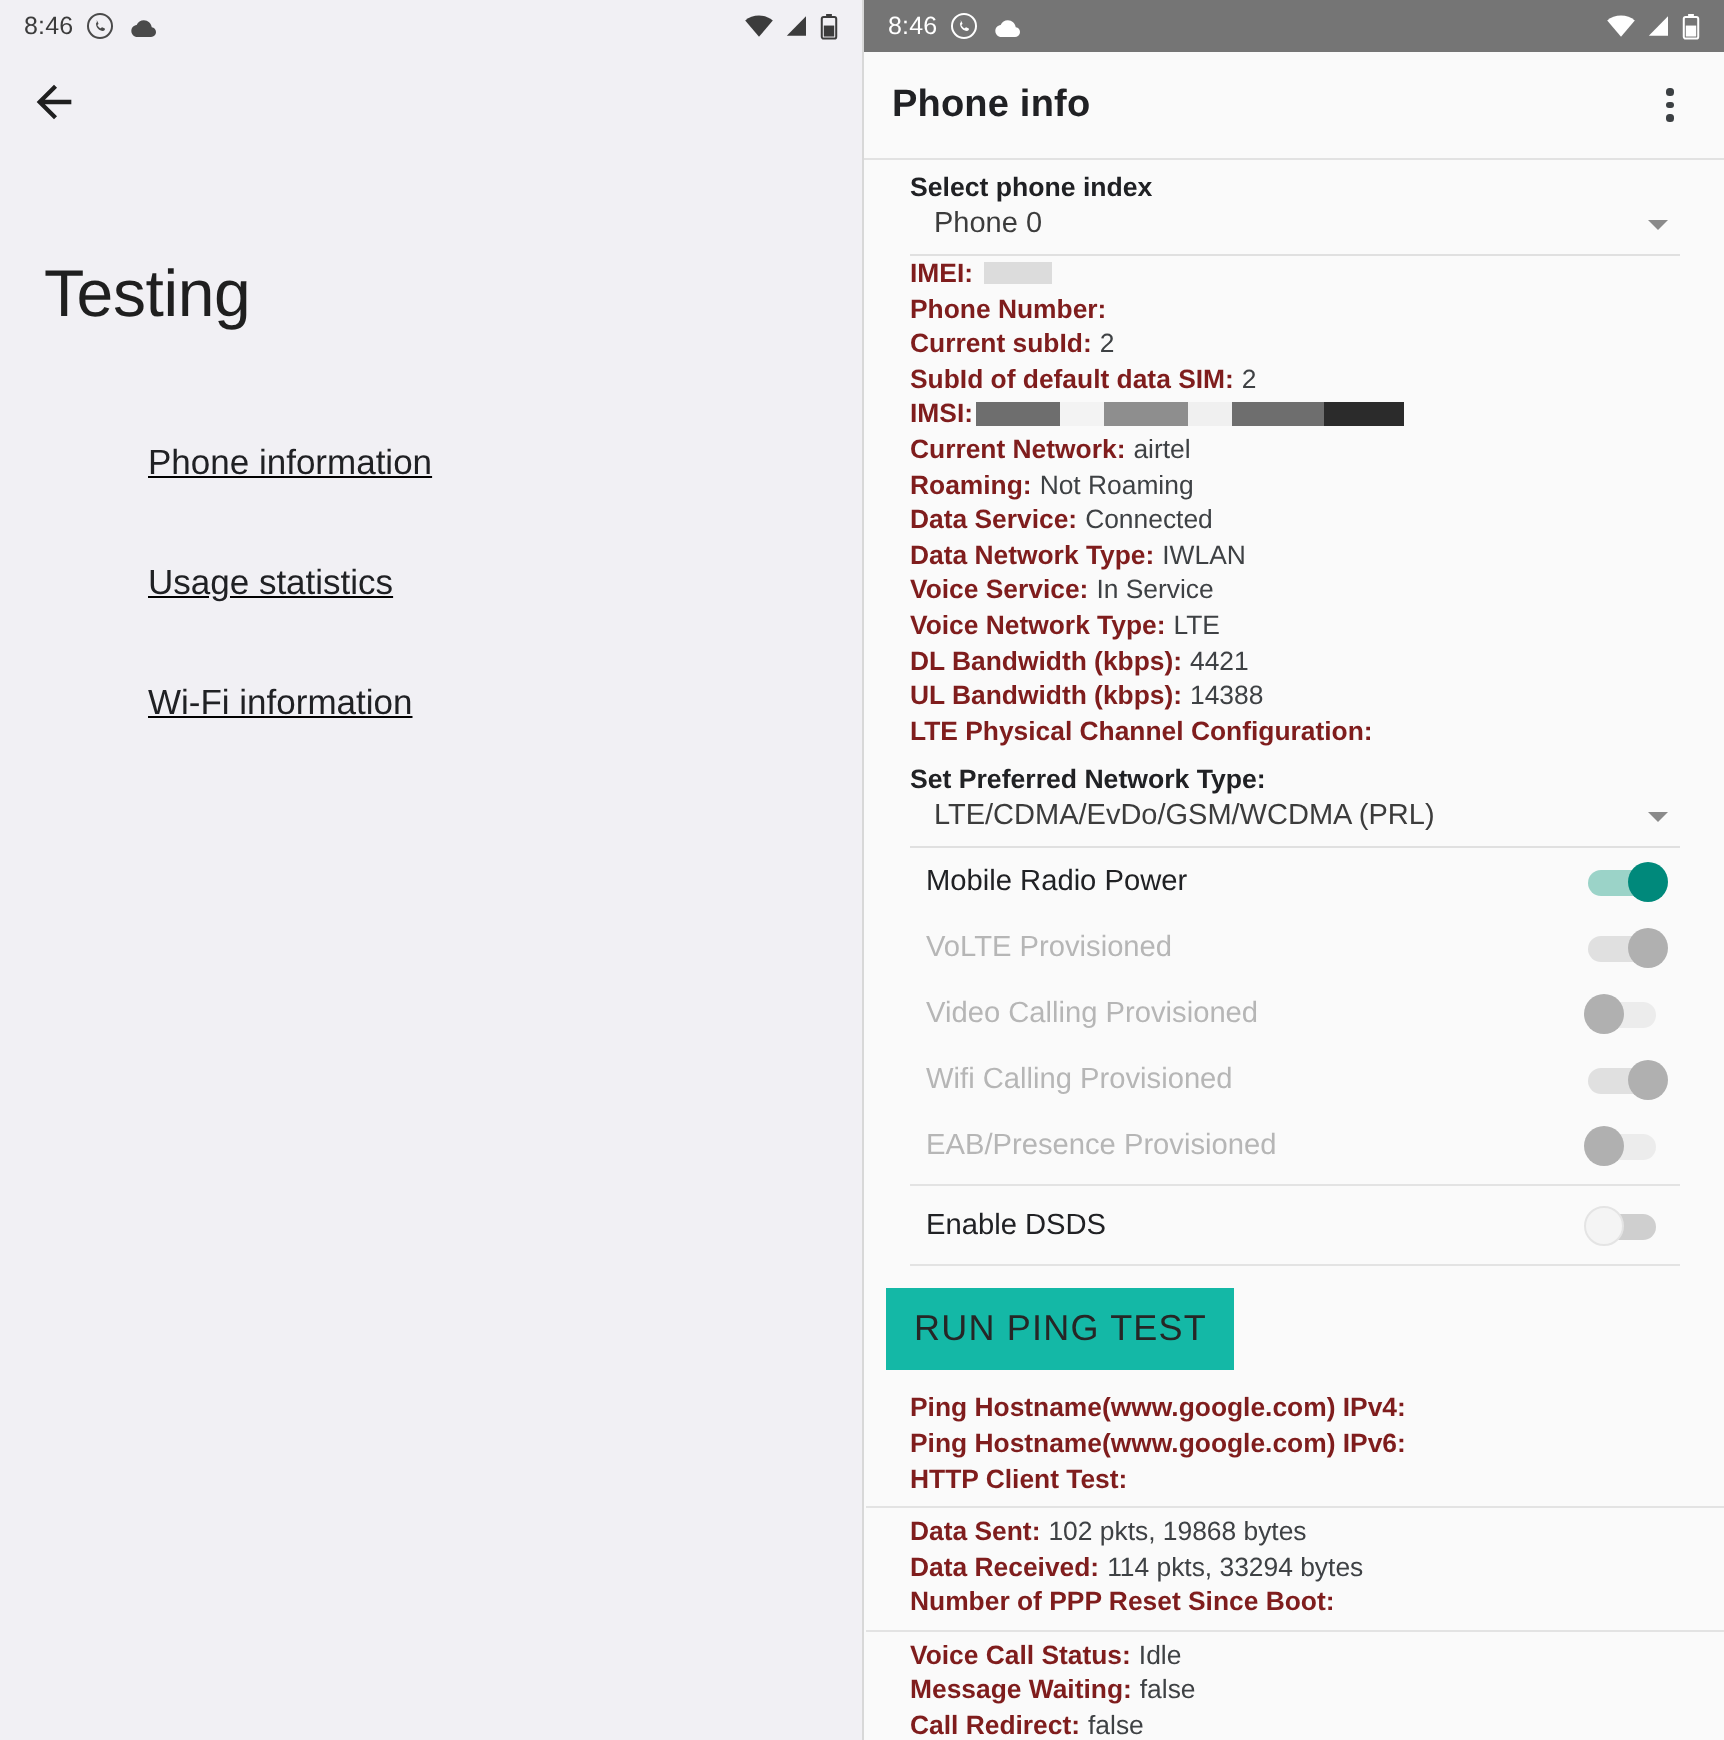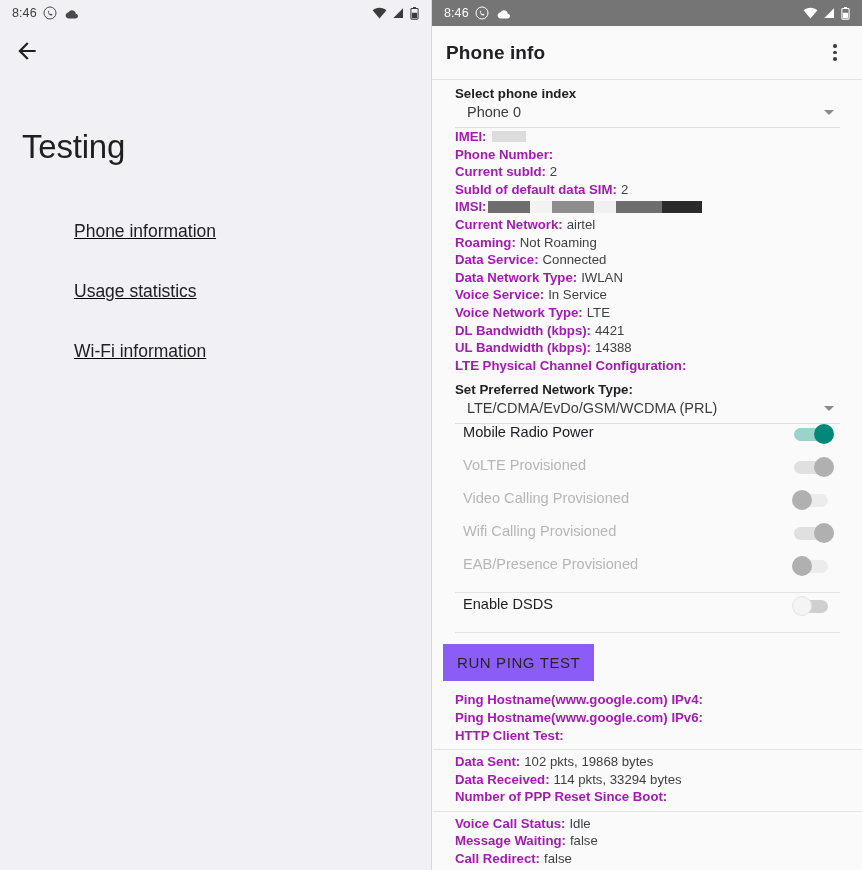--- a/index.html
+++ b/index.html
@@ -126,38 +126,38 @@
     border-right: 5px solid transparent;
     border-top: 5px solid #8a8a8a;
   }
 
   
   .info-line {
     font-size: 13.2px; line-height: 17.6px;
     color: #202124; white-space: nowrap;
     display: flex; align-items: center;
   }
-  .info-line .k { font-weight: 700; color: #a21caf; }
+  .info-line .k { font-weight: 700; color: #7f1d1d; }
   .info-line .v { font-weight: 400; color: #3e4144; margin-left: 4px; }
 
   
   .redact { display: inline-block; height: 11px; vertical-align: middle; margin-left: 5px; }
   .redact.imei { width: 34px; background: #dcdcdc; }
   .imsi-redact { display: inline-flex; align-items: center; margin-left: 1px; }
   .imsi-redact span { display: inline-block; height: 12px; }
   .b1 { width: 42px; background: #6e6e6e; }
   .g1 { width: 22px; background: #f3f3f3; }
   .b2 { width: 42px; background: #8e8e8e; }
   .g2 { width: 22px; background: #f0f0f0; }
   .b3 { width: 46px; background: #6e6e6e; }
   .b4 { width: 40px; background: #2b2b2b; }
 
   
   .toggle-row {
-    display: flex; align-items: flex-start;
+    display: flex; align-items: center;
     height: 33px;
     padding: 0 4px 0 8px;
     cursor: pointer;
   }
   .toggle-row.disabled { cursor: default; }
   .toggle-label { font-size: 14.6px; color: #202124; }
   .toggle-row.disabled .toggle-label { color: #b6b6b6; }
   .switch {
     margin-left: auto;
     position: relative;
@@ -182,23 +182,23 @@
   .switch.off-gray .track { background: #ececec; }
   .switch.off-gray .knob { left: 0px; background: #b0b0b0; }
   
   .switch.off-light .track { background: #cfcfcf; }
   .switch.off-light .knob { left: 0px; background: #f4f4f4; border: 1px solid #e4e4e4; }
 
   
   .btn-wrap { padding: 8px 0 10px 10px; }
   .ping-btn {
     display: inline-block;
-    background: #8b5cf6;
+    background: #14b8a6;
     color: #262626;
-    font-size: 15px; font-weight: 400;
+    font-size: 18px; font-weight: 400;
     letter-spacing: 0.6px;
     padding: 10px 14px;
     border: none;
     font-family: "Liberation Sans", sans-serif;
     cursor: pointer;
   }
   .group { padding-bottom: 2px; }
 </style>
 </head>
 <body>

